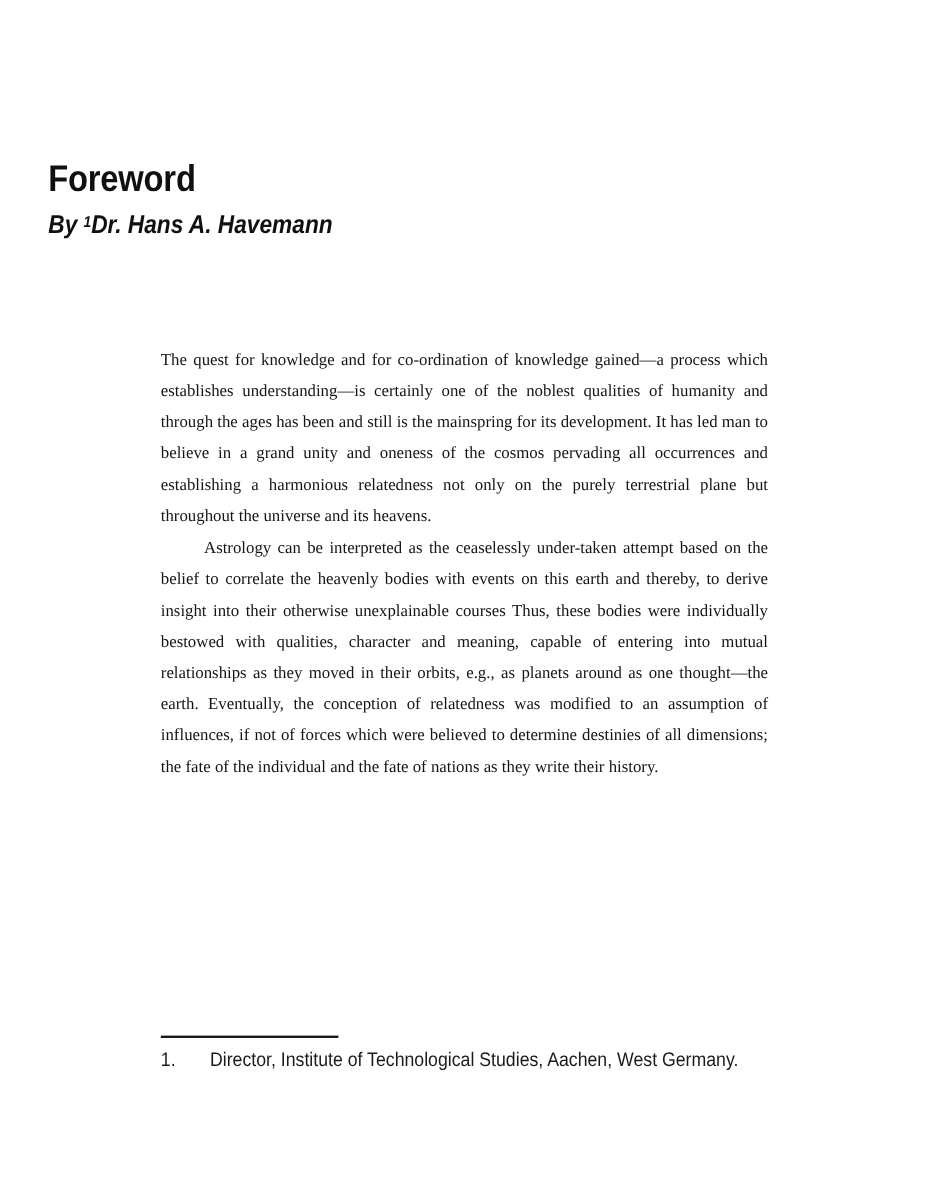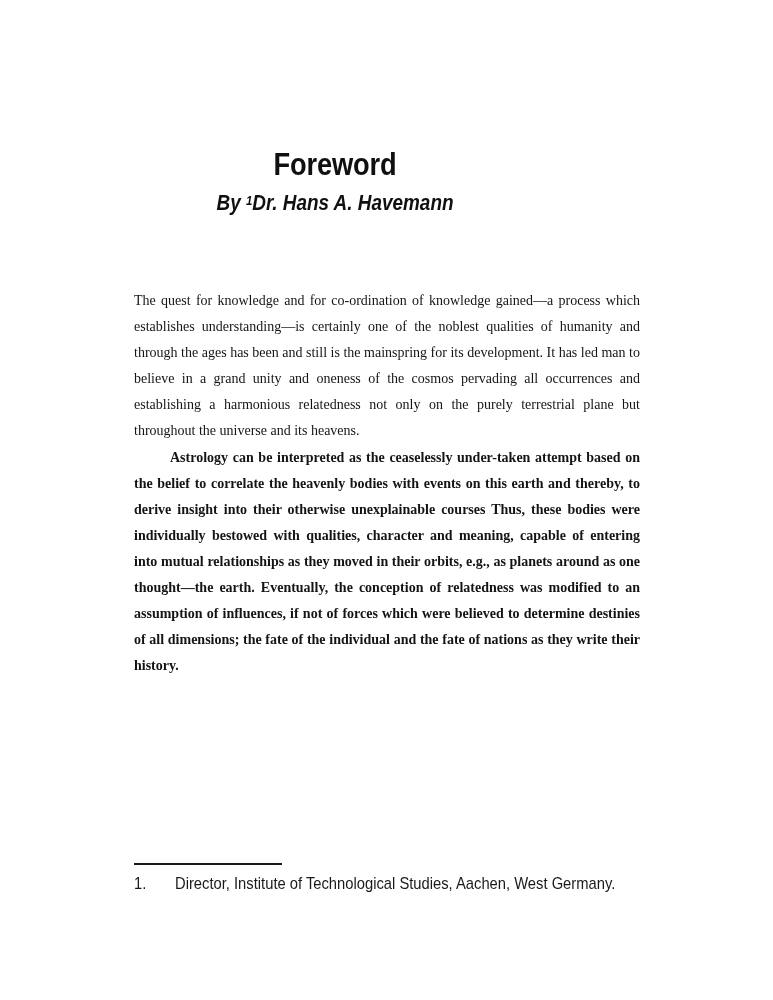--- a/index.html
+++ b/index.html
@@ -23,23 +23,23 @@
     top: 0;
     width: 773px;
     height: 1000px;
     background: #ffffff;
   }
 
   
   .heading-block {
     position: absolute;
     left: 0;
-    top: 148px;
+    top: 132px;
     width: 670px;
-    text-align: center;
+    text-align: left;
   }
 
   .doc-title {
     font-family: "Liberation Sans Narrow", "Liberation Sans", sans-serif;
     font-weight: bold;
     font-size: 31px;
     letter-spacing: -0.2px;
     line-height: 34px;
     color: #101010;
     transform: scaleX(0.88);
@@ -84,21 +84,20 @@
     font-size: 14px;
     line-height: 26.1px;
     text-align: justify;
     text-justify: inter-word;
     color: #141414;
     hyphens: none;
   }
 
   .para.indented {
     text-indent: 36px;
-    font-weight: bold;
   }
 
   
   .footnote-zone {
     position: absolute;
     left: 134px;
     top: 863px;
     width: 506px;
   }
 

